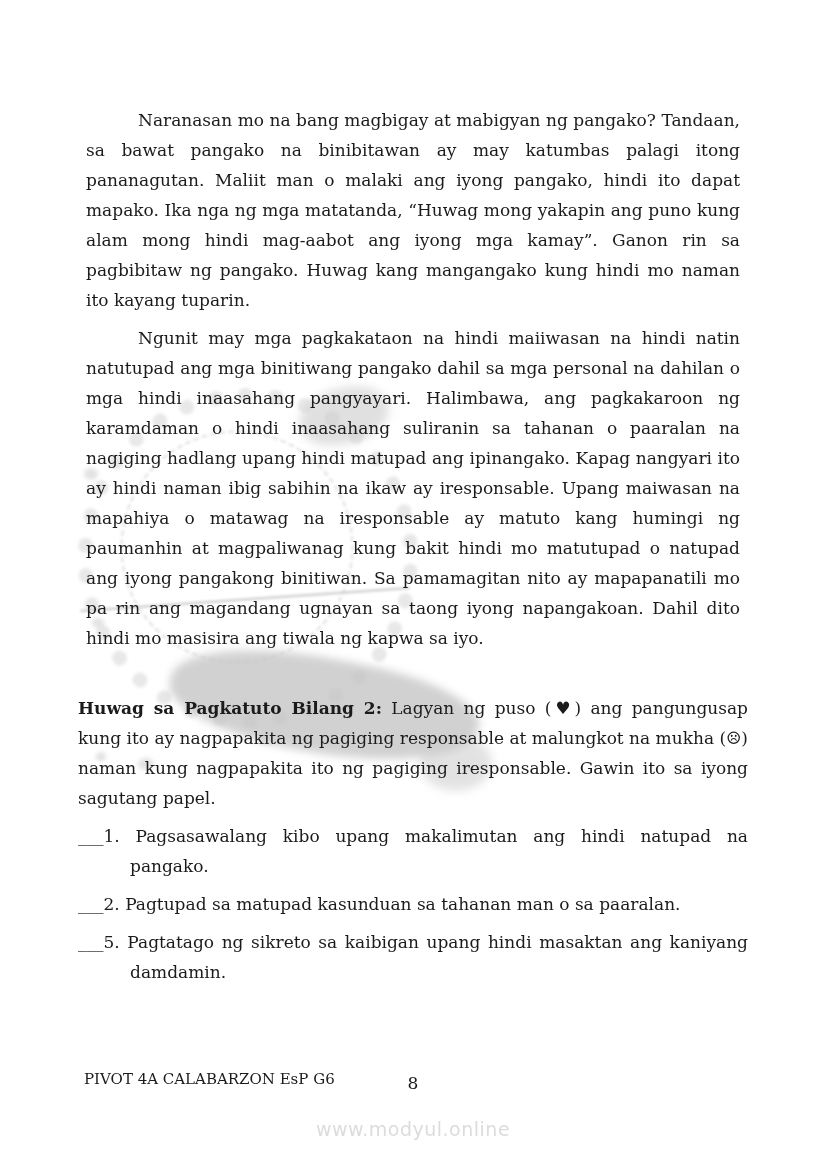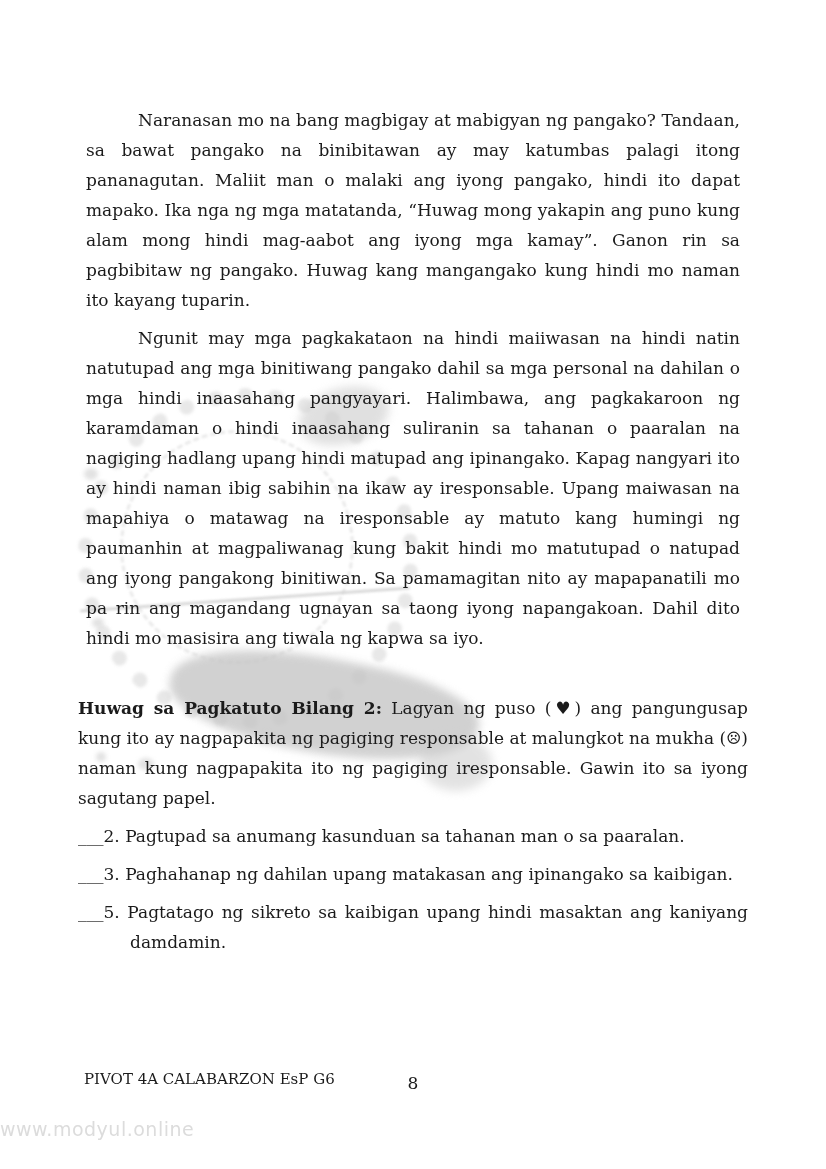--- a/index.html
+++ b/index.html
@@ -68,21 +68,21 @@
     font-size: 15px; line-height: 22px; white-space: nowrap;
   }
   .footer-page {
     position: absolute; left: 0; right: 0; top: 4px;
     text-align: center; font-size: 17px; line-height: 22px;
   }
 
   
   .site-watermark {
     position: absolute; left: 0; right: 0; top: 1118px; z-index: 1;
-    text-align: left;
+    text-align: center;
     font-family: "DejaVu Sans", "Liberation Sans", sans-serif;
     font-size: 19px; letter-spacing: .5px;
     color: #dcdcdc;
   }
 </style>
 </head>
 <body>
 
 <div class="stamp-layer">
   <div class="stamp-ring-outer"></div>
@@ -105,26 +105,26 @@
 
   <p class="para">Ngunit may mga pagkakataon na hindi maiiwasan na hindi natin natutupad ang mga binitiwang pangako dahil sa mga personal na dahilan o mga hindi inaasahang pangyayari. Halimbawa, ang pagkakaroon ng karamdaman o hindi inaasahang suliranin sa tahanan o paaralan na nagiging hadlang upang hindi matupad ang ipinangako. Kapag nangyari ito ay hindi naman ibig sabihin na ikaw ay iresponsable. Upang maiwasan na mapahiya o matawag na iresponsable ay matuto kang humingi ng paumanhin at magpaliwanag kung bakit hindi mo matutupad o natupad ang iyong pangakong binitiwan. Sa pamamagitan nito ay mapapanatili mo pa rin ang magandang ugnayan sa taong iyong napangakoan. Dahil dito hindi mo masisira ang tiwala ng kapwa sa iyo.</p>
 
   <p class="para activity-para">
     <span class="activity-heading">Huwag sa Pagkatuto Bilang 2:</span>
     <span>Lagyan ng puso (♥) ang pangungusap kung ito ay nagpapakita ng pagiging responsable at malungkot na mukha (☹) naman kung nagpapakita ito ng pagiging iresponsable. Gawin ito sa iyong sagutang papel.</span>
   </p>
 
   <div class="items">
     <div class="item">
-      <span>___2.</span>
-      <span>Pagtupad sa anumang kasunduan sa tahanan man o sa paaralan.</span>
+      <span>___1.</span>
+      <span>Pagsasawalang kibo upang makalimutan ang hindi natupad na pangako.</span>
     </div>
     <div class="item">
-      <span>___3.</span>
-      <span>Paghahanap ng dahilan upang matakasan ang ipinangako sa kaibigan.</span>
+      <span>___2.</span>
+      <span>Pagtupad sa matupad kasunduan sa tahanan man o sa paaralan.</span>
     </div>
     <div class="item">
       <span>___5.</span>
       <span>Pagtatago ng sikreto sa kaibigan upang hindi masaktan ang kaniyang damdamin.</span>
     </div>
   </div>
 
 </div>
 
 <div class="footer-row">

